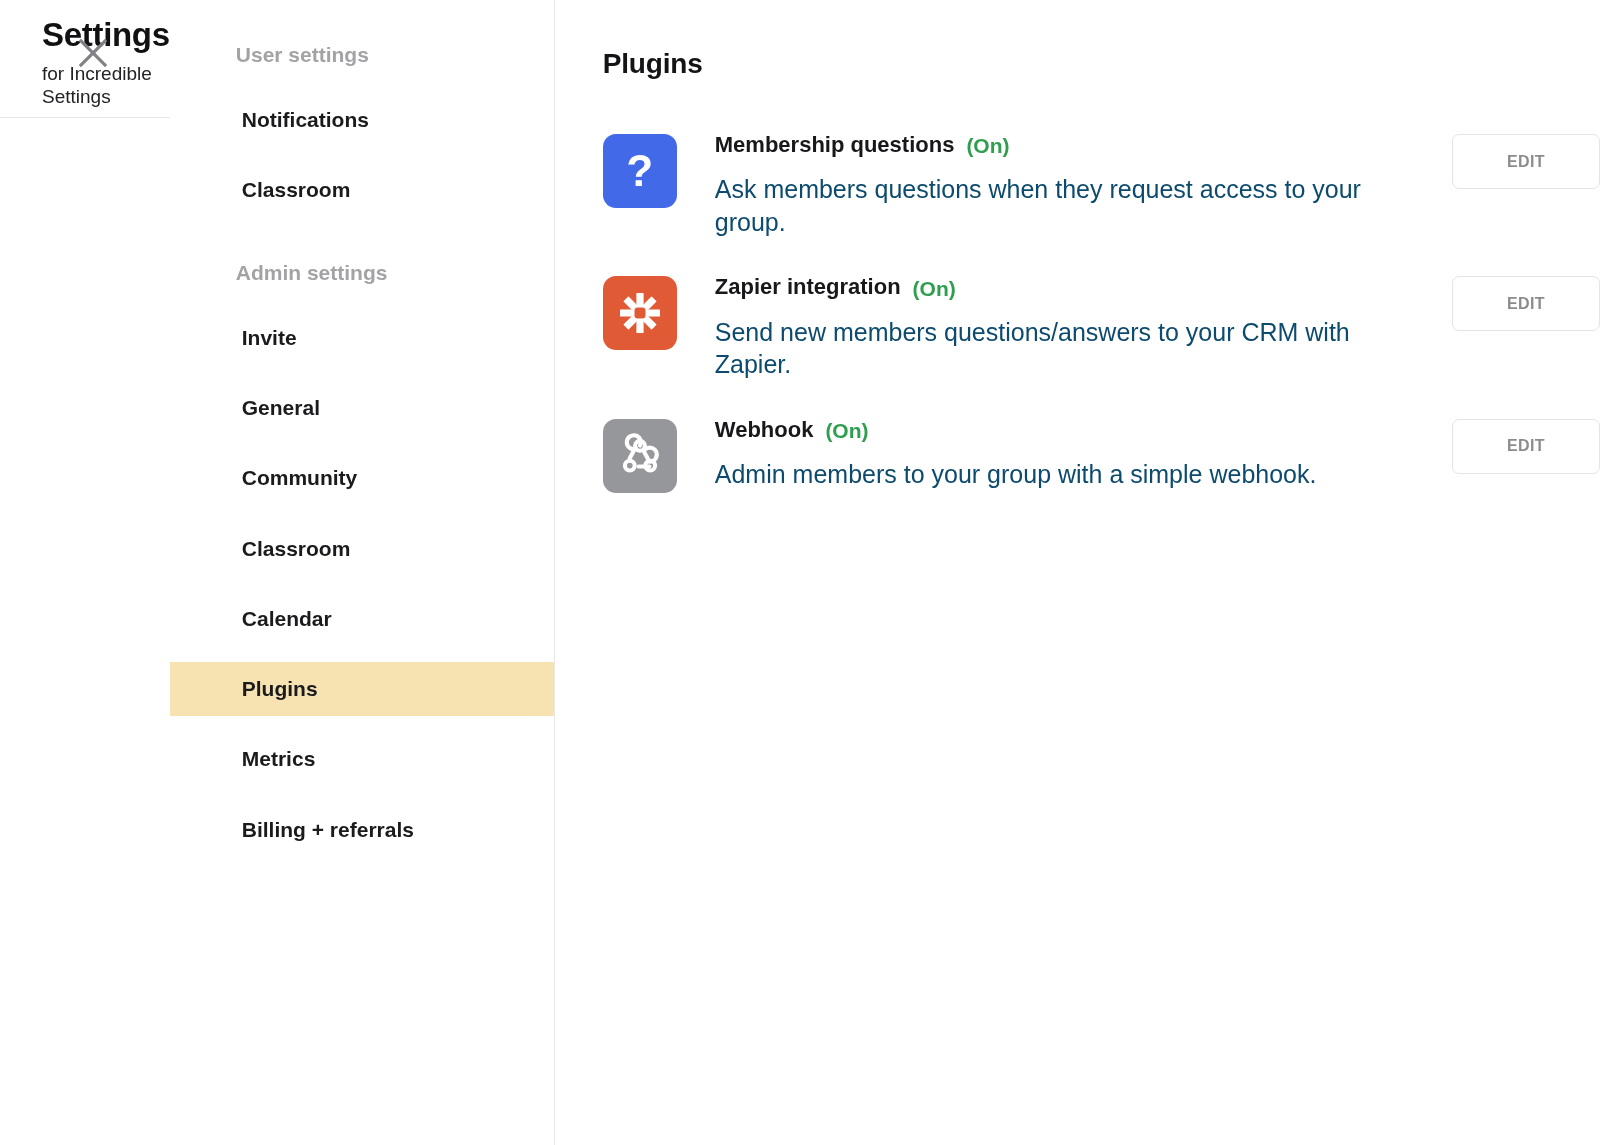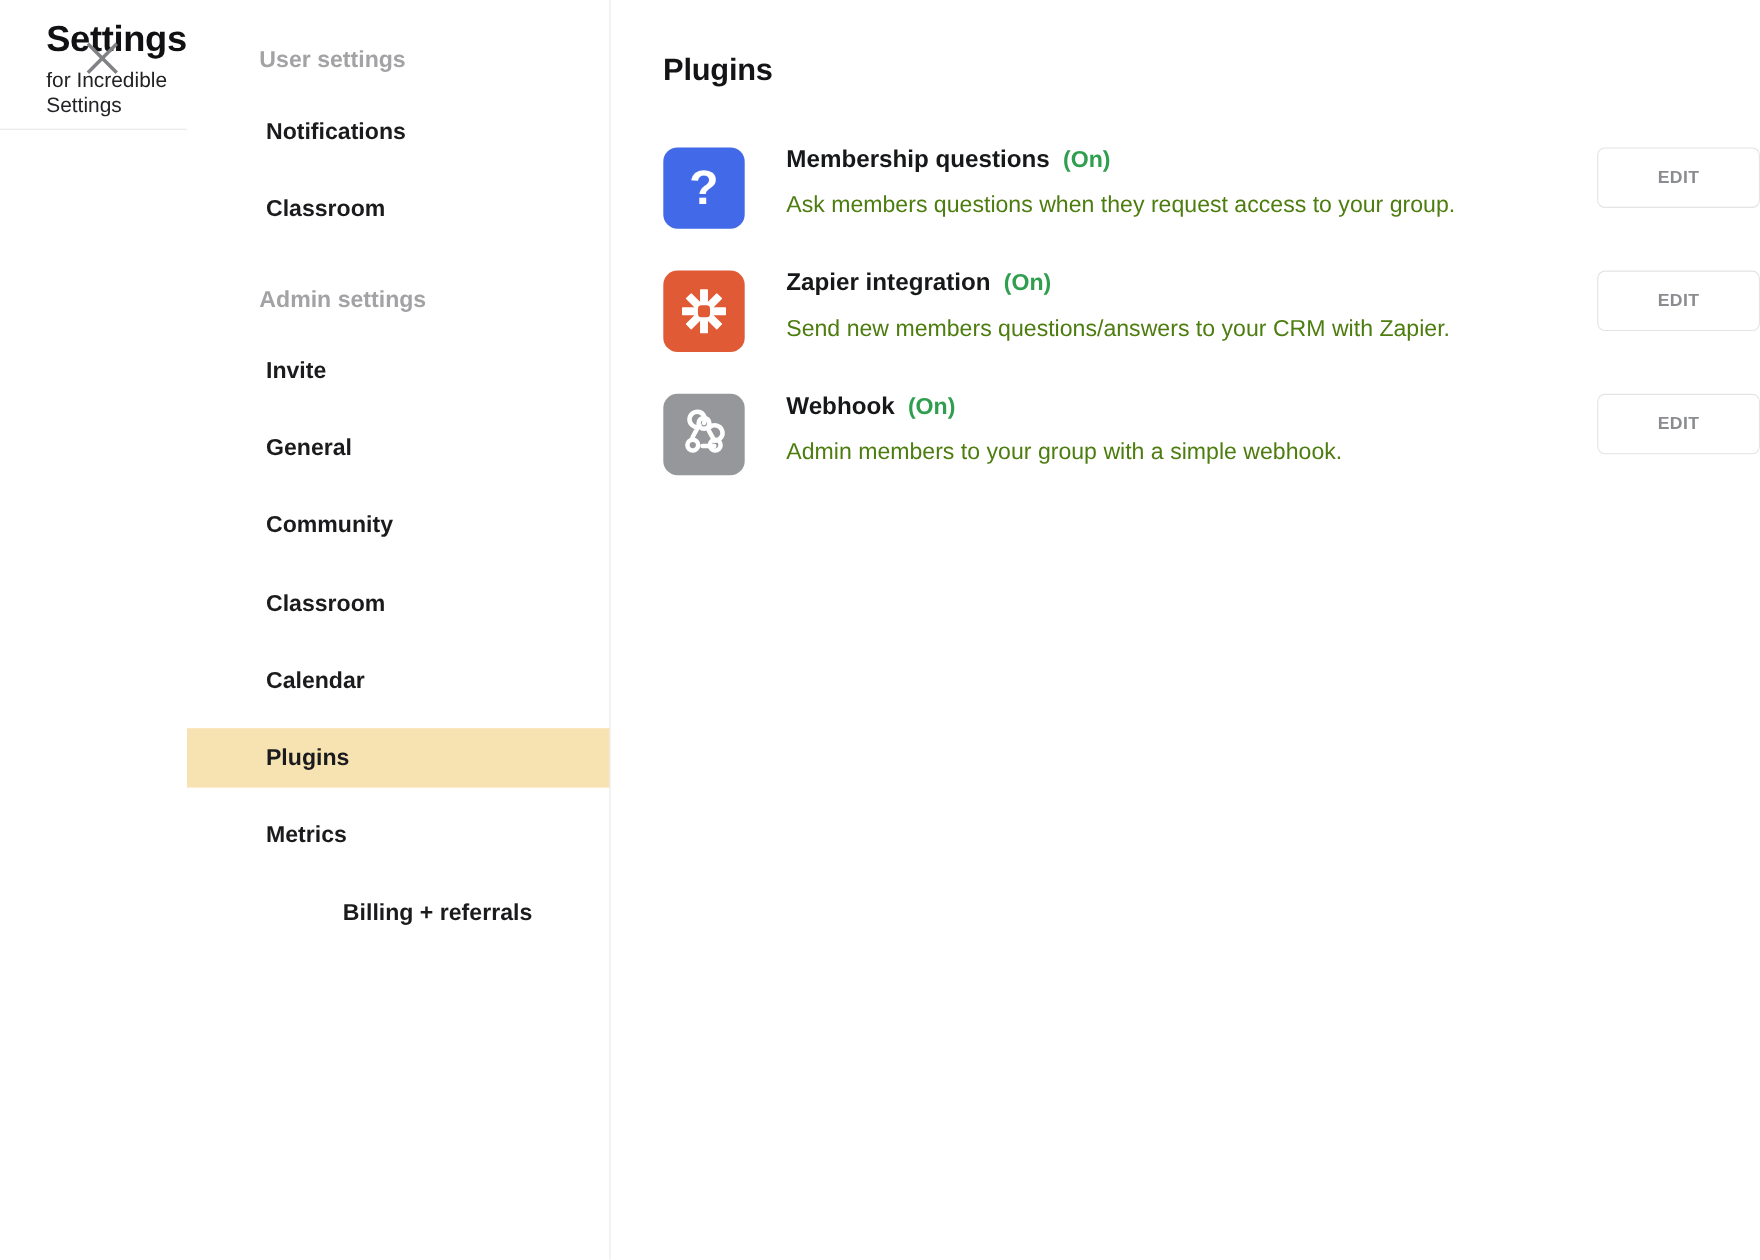--- a/index.html
+++ b/index.html
@@ -94,21 +94,21 @@
     background: transparent;
     font-family: inherit;
     font-size: 21px;
     font-weight: bold;
     color: #1b1b1d;
     padding: 14px 0 14px 72px;
     line-height: 1.25;
     cursor: pointer;
     margin-bottom: 16px;
   }
-  .nav-item:last-child { margin-bottom: 0; text-align: center; }
+  .nav-item:last-child { margin-bottom: 0; }
   .nav-item.active {
     background: #f7e2b2;
   }
 
   
   .main {
     flex: 1 1 auto;
     padding: 48px 0 0 48px;
     min-width: 0;
   }
@@ -166,23 +166,23 @@
     font-weight: bold;
     color: #17181a;
   }
   .plugin-state {
     font-size: 21px;
     font-weight: bold;
     color: #2f9e4f;
   }
   .plugin-desc {
     margin-top: 15px;
-    font-size: 21px;
+    font-size: 25px;
     font-weight: normal;
-    color: #4d7c0f;
+    color: #0c4a6e;
     line-height: 1.3;
   }
 
   .edit-btn {
     flex: 0 0 148px;
     width: 148px;
     height: 55px;
     margin-left: 24px;
     margin-top: 2px;
     background: #fff;

